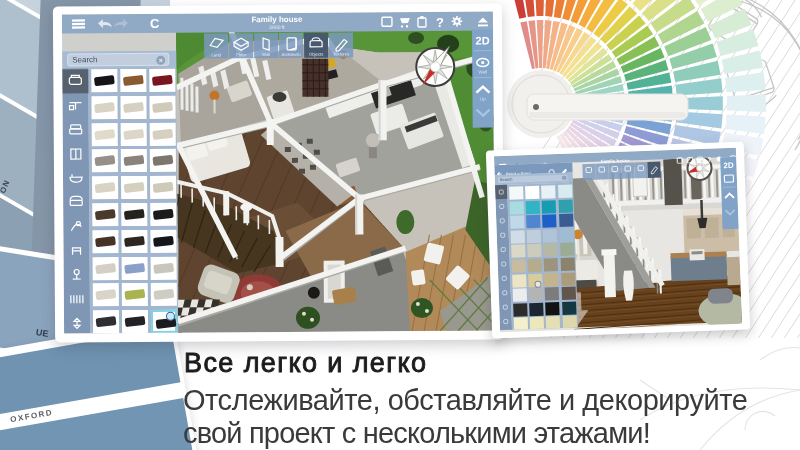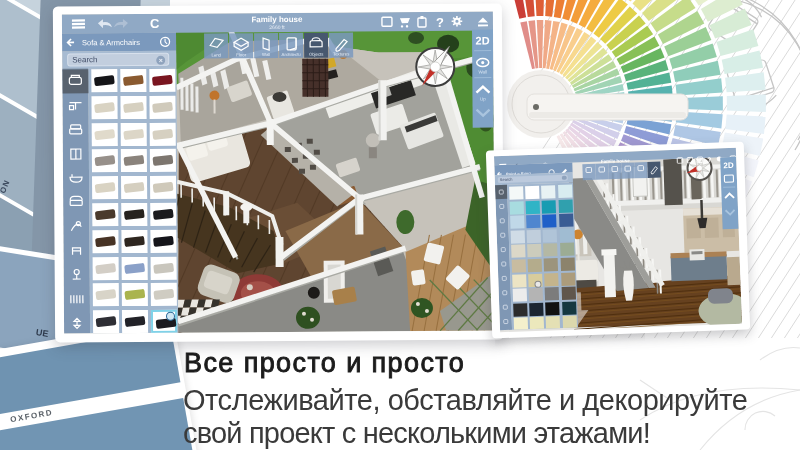--- a/index.html
+++ b/index.html
@@ -543,27 +543,20 @@
               <line x1="392.7" y1="11.8" x2="391.3" y2="13.3"></line>
               <line x1="391.7" y1="9.5" x2="389.7" y2="9.5"></line>
               <line x1="392.7" y1="7.2" x2="391.2" y2="5.8"></line>
               <line x1="395.0" y1="6.2" x2="395.0" y2="4.2"></line>
               <line x1="397.3" y1="7.2" x2="398.7" y2="5.7"></line>
             </g>
 <path d="M 416 11 l 5 -5 l 5 5 z" fill="#fff"></path>
             <rect x="416" y="13" width="10" height="1.8" fill="#fff"></rect>
 </svg></div>
 <div style="position:absolute;left:0;top:19px;width:114px;height:300px">
-<div style="position:absolute;left:0;top:0;width:114px;height:18px;background:#7b99bd">
-<svg width="114" height="18">
-              <path d="M 12 9 h -6 m 3 -3.5 l -3.5 3.5 l 3.5 3.5" stroke="#fff" stroke-width="1.6" fill="none"></path>
-<text x="20" y="12" font-family="Liberation Sans,sans-serif" font-size="7.5" fill="#fff">Sofa &amp; Armchairs</text>
-<circle cx="103" cy="9" r="4.5" fill="none" stroke="#fff" stroke-width="1.3"></circle>
-              <path d="M 103 6 v 3 l 2 2" stroke="#fff" stroke-width="1.1" fill="none"></path>
-            </svg></div>
 <div style="position:absolute;left:0;top:18px;width:114px;height:17px;background:#a7bbd2">
 <div style="position:absolute;left:5px;top:2px;width:102px;height:13px;background:#c2cede;border-radius:3px;border:1px solid #d7e0ec">
 <span style="position:absolute;left:4px;top:1px;font:8px 'Liberation Sans',sans-serif;color:#44506a">Search</span>
 <span style="position:absolute;right:3px;top:1.5px;width:9px;height:9px;background:#8fa3bd;border-radius:50%;color:#e8eef6;font:bold 7px/9px 'Liberation Sans',sans-serif;text-align:center">×</span>
 </div>
           </div>
 <div style="position:absolute;left:0;top:35px;width:26px;height:265px;background:#7f97b4"></div>
 <div style="position:absolute;left:26px;top:35px;width:88px;height:265px;background:#a2b7cf"></div>
 <div style="position:absolute;left:0;top:36px;width:26px;height:24px;background:#58626e"></div>
 <svg width="26" height="265" style="position:absolute;left:0;top:35px">
@@ -1058,15 +1051,15 @@
 <div style="position:absolute;left:226px;top:9px;width:16px;height:72px;background:#80a3c7">
 <svg width="16" height="70">
 <text x="8" y="11" text-anchor="middle" font-family="Liberation Sans,sans-serif" font-size="8" font-weight="bold" fill="#fff">2D</text>
 <rect x="3.5" y="18" width="9" height="7" rx="1" fill="none" stroke="#fff" stroke-width="1.1"></rect>
 <line x1="2" y1="30" x2="14" y2="30" stroke="#9dbbd8"></line>
 <path d="M 3.5 41 l 4.5 -4.5 l 4.5 4.5" fill="none" stroke="#fff" stroke-width="1.8"></path>
 <path d="M 3.5 53 l 4.5 4.5 l 4.5 -4.5" fill="none" stroke="#a9c4de" stroke-width="1.8"></path>
 </svg></div>
 </div>
     </div>
-<div style="position:absolute;left:184px;top:348px;font:27px 'Liberation Sans',sans-serif;color:#1c1c1c;letter-spacing:1.4px;-webkit-text-stroke:0.9px #1c1c1c">Все просто и просто</div>
+<div style="position:absolute;left:184px;top:348px;font:27px 'Liberation Sans',sans-serif;color:#1c1c1c;letter-spacing:1.4px;-webkit-text-stroke:0.9px #1c1c1c">Все легко и легко</div>
 <div style="position:absolute;left:183px;top:417px;font:29px 'Liberation Sans',sans-serif;color:#3a3a3a;letter-spacing:-0.8px">свой проект с несколькими этажами!</div>
 <div style="position:absolute;left:183px;top:384px;font:29px 'Liberation Sans',sans-serif;color:#3a3a3a;letter-spacing:-0.45px">Отслеживайте, обставляйте и декорируйте</div>
 </div>
 </body></html>

